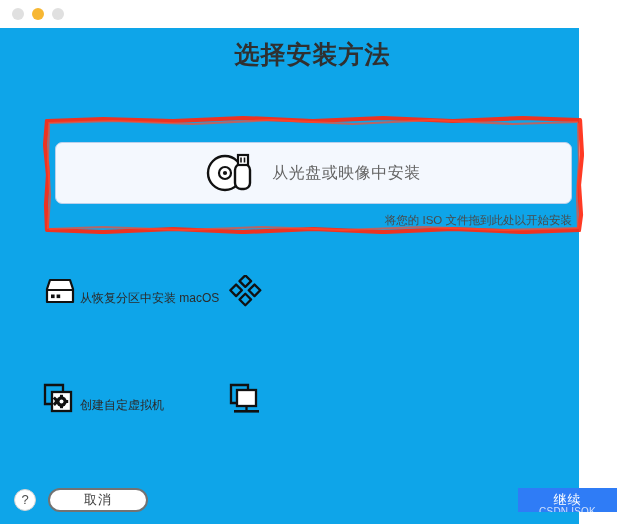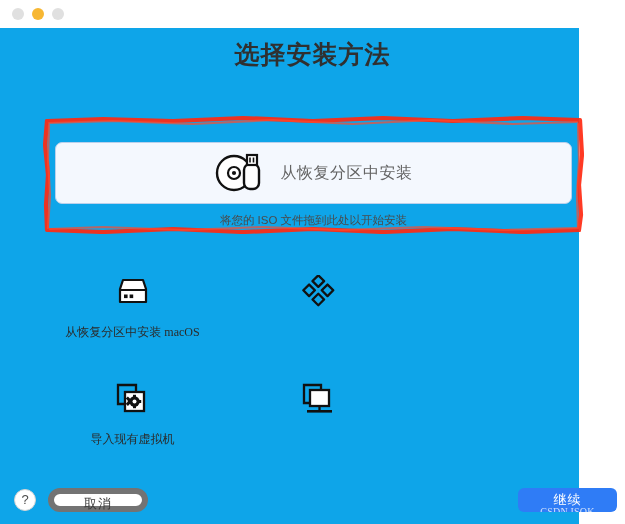--- a/index.html
+++ b/index.html
@@ -99,43 +99,42 @@
     display: block;
   }
   .dropzone .dz-label {
     font-size: 16px;
     color: #636363;
     letter-spacing: 0.5px;
   }
   .drop-hint {
     margin-top: 9px;
     width: 517px;
-    text-align: center;
+    text-align: right;
     font-size: 11.5px;
     color: #4a4a4a;
   }
 
   
   .options {
     position: absolute;
     left: 0;
     width: 625px;
   }
   .row {
     display: flex;
     width: 625px;
   }
   .row.three > .option { width: 185px; }
   .row.two   > .option { width: 185px; }
   .option {
     display: flex;
-    flex-direction: column;
+    flex-direction: row;
     align-items: center;
     cursor: default;
-    font-family: Liberation Serif, serif;
   }
   .option .opt-icon {
     width: 40px;
     height: 40px;
     display: flex;
     align-items: center;
     justify-content: center;
   }
   .option .opt-icon svg { display: block; }
   .option .opt-label {
@@ -177,41 +176,41 @@
     padding: 0;
     font-family: "Liberation Sans", sans-serif;
   }
   .cancel-btn {
     position: absolute;
     left: 48px;
     top: -1px;
     width: 100px;
     height: 24px;
     border-radius: 12px;
-    border: 6px solid #737373;
+    border: 2px solid #737373;
     background: #ffffff;
     color: #3a3a3a;
     font-size: 13px;
     box-sizing: border-box;
     font-family: "Liberation Sans", sans-serif;
     letter-spacing: 1px;
   }
   .continue-btn {
     position: absolute;
     right: 8px;
     top: -1px;
     width: 99px;
     height: 24px;
-    border-radius: 6px;
+    border-radius: 0;
     border: none;
     background: #2f7cf6;
     color: #ffffff;
     font-size: 13px;
     box-sizing: border-box;
-    font-family: Liberation Serif, serif;
+    font-family: Liberation Sans, sans-serif;
     letter-spacing: 1px;
     position: absolute;
     overflow: hidden;
   }
   .continue-label {
     position: absolute;
     left: 0; top: 0;
     width: 99px;
     height: 24px;
     line-height: 24px;
@@ -270,21 +269,21 @@
         <svg width="52" height="42" viewBox="0 0 52 42" xmlns="http://www.w3.org/2000/svg">
           <circle cx="19" cy="21" r="17" fill="#ffffff" stroke="#111111" stroke-width="2.4"></circle>
           <circle cx="19" cy="21" r="6" fill="#ffffff" stroke="#111111" stroke-width="2.2"></circle>
           <circle cx="19" cy="21" r="2.1" fill="#111111"></circle>
           <rect x="29" y="12" width="15" height="25" rx="6" fill="#ffffff" stroke="#111111" stroke-width="2.4"></rect>
           <rect x="32" y="3" width="10" height="10" fill="#ffffff" stroke="#111111" stroke-width="2.2"></rect>
           <line x1="35" y1="5.5" x2="35" y2="10.5" stroke="#111111" stroke-width="1.6"></line>
           <line x1="38.5" y1="5.5" x2="38.5" y2="10.5" stroke="#111111" stroke-width="1.6"></line>
         </svg>
       </span>
-      <span class="dz-label">从恢复分区中安装</span>
+      <span class="dz-label">从光盘或映像中安装</span>
     </div>
     <div class="drop-hint">将您的 ISO 文件拖到此处以开始安装</div>
   </div>
 
   <div class="options row-a" style="top:272px">
     <div class="row three">
       <div class="lead-35"></div>
       <div class="option">
         <span class="opt-icon">
           <svg width="34" height="30" viewBox="0 0 34 30" xmlns="http://www.w3.org/2000/svg">
@@ -322,21 +321,21 @@
             <g fill="#111111">
               <rect x="17" y="11.8" width="3" height="13.4"></rect>
               <rect x="11.8" y="17" width="13.4" height="3"></rect>
               <rect x="13.0" y="13.0" width="3" height="10.4" transform="rotate(45 14.5 18.2)"></rect>
               <rect x="13.0" y="13.0" width="3" height="10.4" transform="rotate(-45 14.5 18.2)"></rect>
             </g>
             <circle cx="18.5" cy="18.5" r="5.2" fill="#111111"></circle>
             <circle cx="18.5" cy="18.5" r="2.0" fill="#ffffff"></circle>
           </svg>
         </span>
-        <span class="opt-label">导入现有虚拟机</span>
+        <span class="opt-label">创建自定虚拟机</span>
       </div>
       <div class="option">
         <span class="opt-icon">
           <svg width="34" height="32" viewBox="0 0 34 32" xmlns="http://www.w3.org/2000/svg">
             <path d="M3,2 L20,2 L20,7 M3,2 L3,20 L8,20" fill="none" stroke="#111111" stroke-width="2.3" stroke-linecap="square"></path>
             <rect x="9" y="7" width="19" height="16" fill="#ffffff" stroke="#111111" stroke-width="2.3"></rect>
             <line x1="18.5" y1="23" x2="18.5" y2="27" stroke="#111111" stroke-width="2.3"></line>
             <rect x="6" y="27" width="25" height="2.6" fill="#111111"></rect>
           </svg>
         </span>

